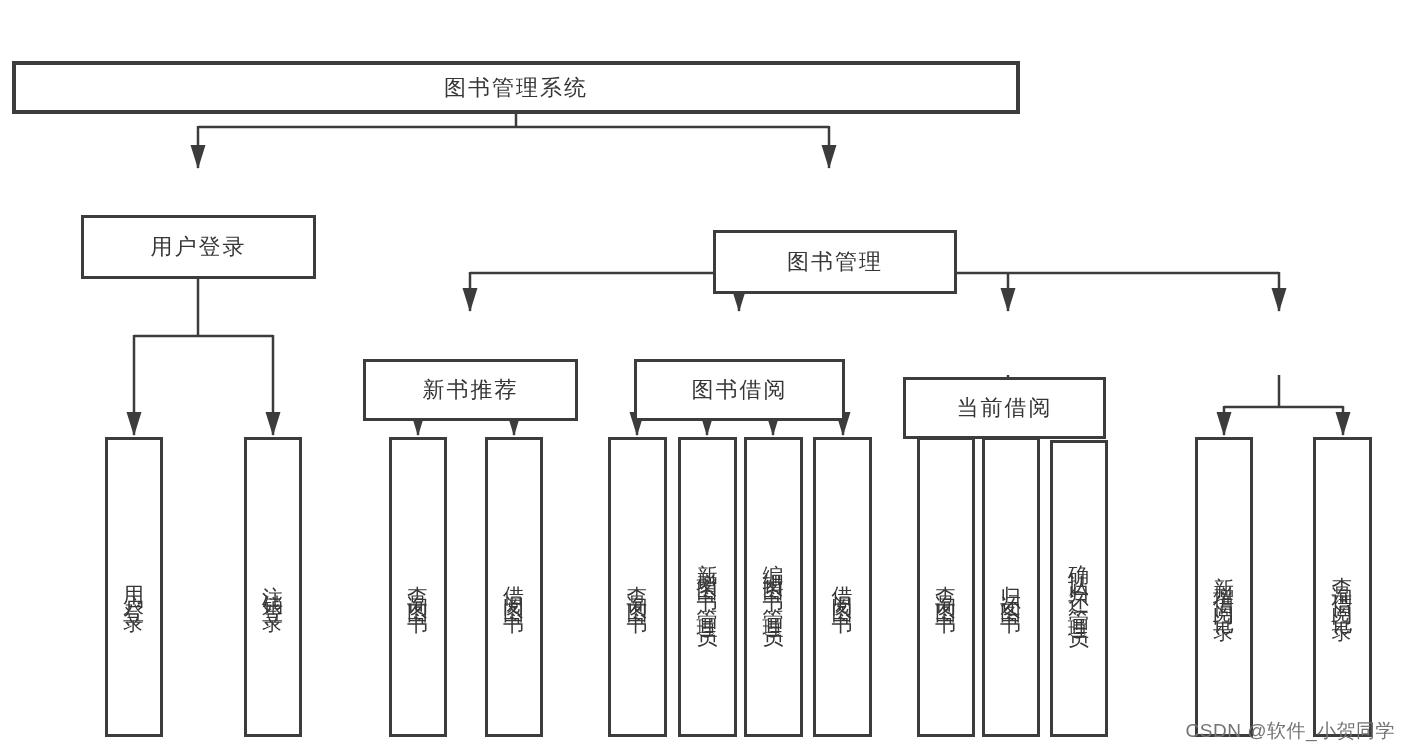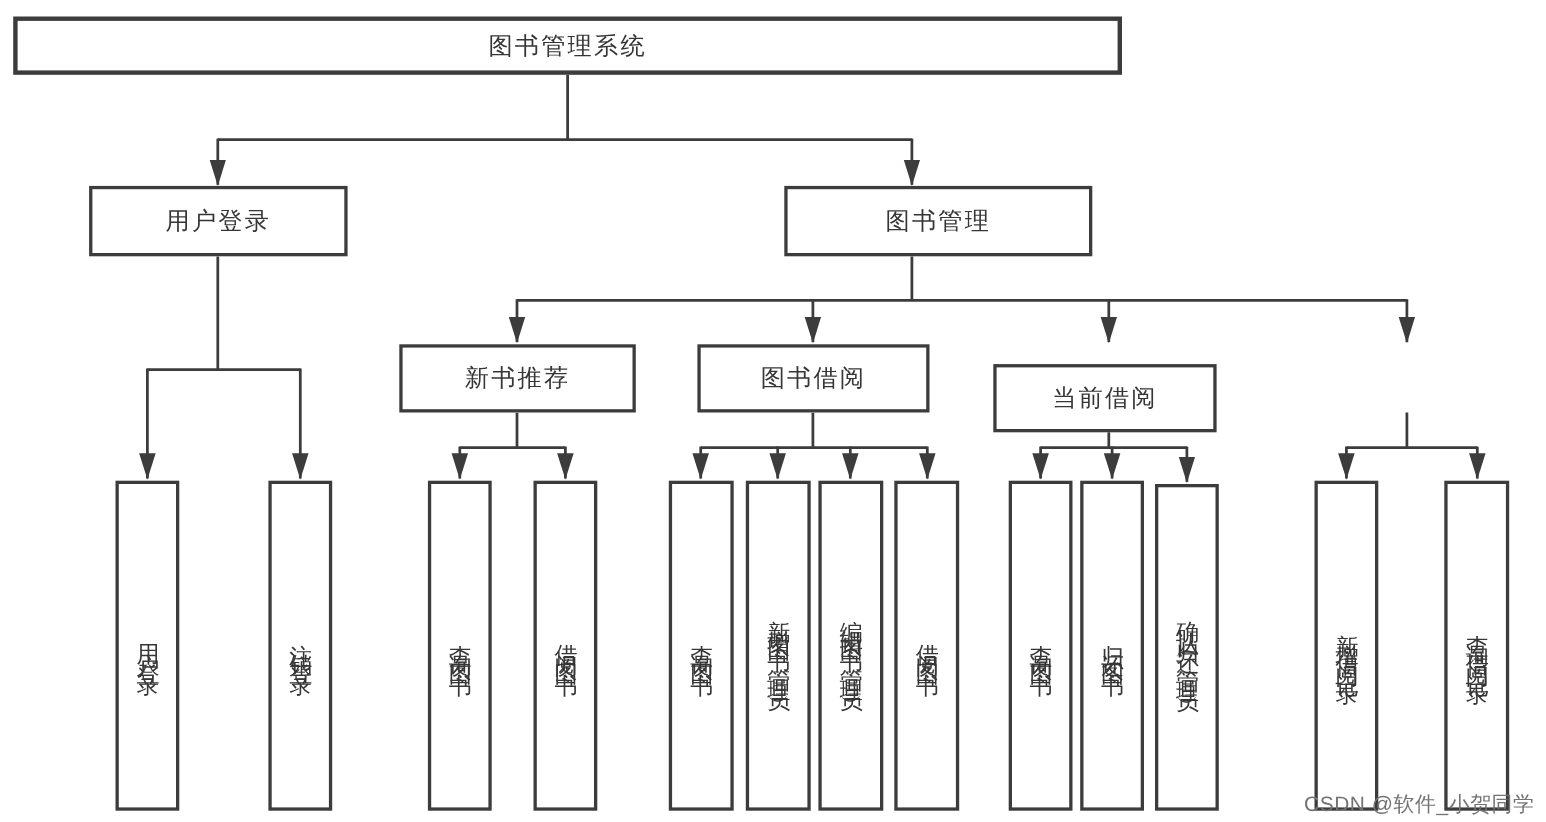--- a/index.html
+++ b/index.html
@@ -7,21 +7,21 @@
     position:relative;width:1405px;height:747px;background:#ffffff;
     font-family:"Liberation Sans",sans-serif;overflow:hidden;
   }
   svg.wires{position:absolute;left:0;top:0;z-index:1;}
   .node{
     position:absolute;z-index:2;background:#ffffff;
     border:3px solid #3c3c3c;box-sizing:border-box;color:#363636;
     display:flex;align-items:center;justify-content:center;
     text-align:center;
   }
-  .h{font-size:22px;letter-spacing:2px;line-height:1;}
+  .h{font-size:22px;letter-spacing:2px;line-height:1;margin-top:46px;}
   .title-box{border-width:4px;}
   .v{
     writing-mode:vertical-rl;text-orientation:mixed;
     font-size:21px;letter-spacing:9px;line-height:1;
   }
   .watermark{
     position:absolute;right:10px;bottom:3px;z-index:6;
     color:#737373;font-size:19px;letter-spacing:0.5px;white-space:nowrap;
   }
 </style>
@@ -90,21 +90,21 @@
         <line x1="1224" y1="407" x2="1343" y2="407"></line>
         <line x1="1224" y1="406" x2="1224" y2="435" marker-end="url(#arw)"></line>
         <line x1="1343" y1="406" x2="1343" y2="435" marker-end="url(#arw)"></line>
       </g>
     </g>
   </svg>
 
   <div class="node h title-box" style="left:12px;top:15px;width:1008px;height:53px">图书管理系统</div>
 
   <div class="node h" style="left:81px;top:169px;width:235px;height:64px">用户登录</div>
-  <div class="node h" style="left:713px;top:169px;width:280px;height:64px">图书管理</div>
+  <div class="node h" style="left:713px;top:184px;width:244px;height:64px">图书管理</div>
 
   <div class="node h" style="left:363px;top:313px;width:215px;height:62px">新书推荐</div>
   <div class="node h" style="left:634px;top:313px;width:211px;height:62px">图书借阅</div>
   <div class="node h" style="left:903px;top:331px;width:203px;height:62px">当前借阅</div>
 
   <div class="node v" style="left:105px;top:437px;width:58px;height:300px">用户登录</div>
   <div class="node v" style="left:244px;top:437px;width:58px;height:300px">注销登录</div>
 
   <div class="node v" style="left:389px;top:437px;width:58px;height:300px">查询图书</div>
   <div class="node v" style="left:485px;top:437px;width:58px;height:300px">借阅图书</div>

